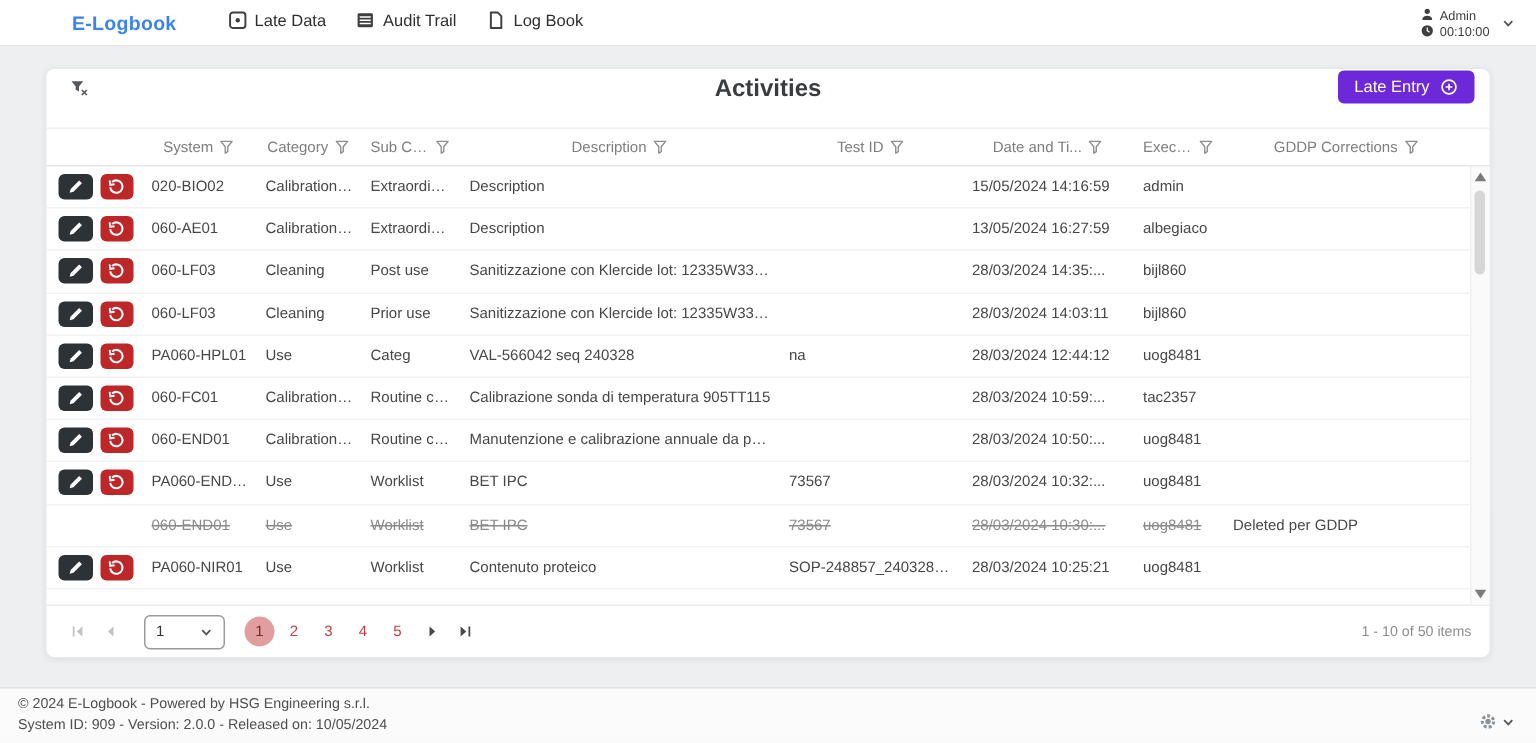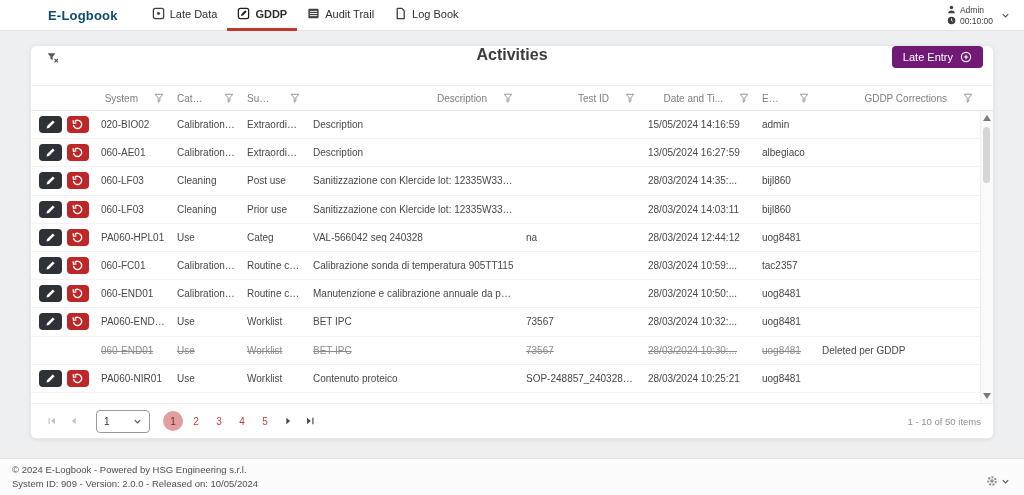--- a/index.html
+++ b/index.html
@@ -1,42 +1,42 @@
 <!DOCTYPE html>
 <html><head>
 <meta charset="utf-8">
 <style>
   *{box-sizing:border-box;margin:0;padding:0}
   html,body{width:1024px;height:495px;overflow:hidden}
   body{font-family:"Liberation Sans",sans-serif;background:#edeff0;position:relative}
 
   
   .navbar{height:31px;background:#fff;border-bottom:1px solid #e4e4e4;display:flex;align-items:center;padding:0 12px;position:relative;z-index:2}
-  .brand{font-weight:bold;font-size:13px;color:#0c4a6e;margin-left:36px;margin-right:24px;letter-spacing:.2px}
+  .brand{font-weight:bold;font-size:13px;color:#3b82f6;margin-left:36px;margin-right:24px;letter-spacing:.2px}
   .tabs{display:flex;align-items:stretch;height:31px}
   .tab{display:flex;align-items:center;gap:5px;font-size:11px;color:#2e2e2e;padding:0 10px;border-bottom:3px solid transparent;cursor:pointer}
   .tab.active{font-weight:bold;border-bottom-color:#c0392b}
   .icon{display:inline-flex;align-items:center;justify-content:center}
   .icon svg{display:block}
   .nav-right{margin-left:auto;display:flex;align-items:center;gap:8px;padding-right:2px}
   .user-info{display:flex;flex-direction:column;gap:1px}
   .user-line{display:flex;align-items:center;gap:4px;font-size:8.5px;color:#3c3c3c}
 
   
   .card{position:absolute;left:30px;top:45px;width:964px;height:394px;background:#fff;border:1px solid #e8e8e8;border-radius:6px;box-shadow:0 1px 4px rgba(0,0,0,.07);display:flex;flex-direction:column}
-  .card-header{position:relative;display:flex;align-items:flex-start;height:39px;padding:0 10px;flex:none}
+  .card-header{position:relative;display:flex;align-items:flex-end;height:39px;padding:16px 10px;flex:none}
   .card-title{position:absolute;left:0;right:0;text-align:center;font-size:16px;font-weight:bold;color:#3a3d40;pointer-events:none}
   .hdr-icon{width:22px;height:22px;display:flex;align-items:center;justify-content:center;border-radius:3px;cursor:pointer}
-  .late-entry{margin-left:auto;background:#701a75;border:1px solid #43855​4;border:none;color:#fff;font-size:11px;border-radius:4px;padding:5px 11px;display:flex;align-items:center;gap:7px;cursor:pointer;position:relative;z-index:1}
+  .late-entry{margin-left:auto;background:#6d28d9;border:1px solid #43855​4;border:none;color:#fff;font-size:11px;border-radius:4px;padding:5px 11px;display:flex;align-items:center;gap:7px;cursor:pointer;position:relative;z-index:1}
 
   
   .grid{flex:1;display:flex;flex-direction:column;font-size:10px;color:#474747;min-height:0;
     --cols:64px 76px 70px 66px 1fr 122px 114px 60px 164px}
   .thead{display:grid;grid-template-columns:var(--cols);border-top:1px solid #efefef;border-bottom:1px solid #e6e6e6;color:#7e7e7e;height:26px;align-items:center;padding-right:13px;flex:none}
-  .th{display:flex;align-items:center;justify-content:flex-end;padding:0 7px 0 6px;overflow:hidden;white-space:nowrap;gap:16px}
+  .th{display:flex;align-items:center;justify-content:center;padding:0 7px 0 6px;overflow:hidden;white-space:nowrap;gap:4px}
   .th .th-label{overflow:hidden;text-overflow:ellipsis}
   .rows{position:relative;flex:1;overflow:hidden;padding-right:13px;min-height:0}
   .trow{display:grid;grid-template-columns:var(--cols);height:28.2px;align-items:center;border-bottom:1px solid #f2f2f2}
   .cell{padding:0 6px;white-space:nowrap;overflow:hidden;text-overflow:ellipsis}
   .cell.actions{display:flex;gap:5px;padding-left:8px;overflow:visible}
   .abtn{width:23px;height:17px;border-radius:4px;border:none;display:flex;align-items:center;justify-content:center;cursor:pointer;padding:0}
   .abtn.edit{background:#2d3237}
   .abtn.gddp{background:#bd2727}
   .trow.deleted .cell:not(.gddp-cell){text-decoration:line-through;color:#8b8b8b}
 
@@ -65,29 +65,20 @@
   <div class="brand">E-Logbook</div>
   <div class="tabs">
       <div class="tab">
         <span class="icon">
           <svg width="13" height="13" viewBox="0 0 14 14">
             <rect x="1.5" y="1.5" width="11" height="11" rx="2" fill="none" stroke="#3f3f3f" stroke-width="1.4"></rect>
             <circle cx="7" cy="7" r="1.6" fill="#3f3f3f"></circle>
           </svg>
         </span>
         <span>Late Data</span>
-      </div>
-      <div class="tab active">
-        <span class="icon">
-          <svg width="13" height="13" viewBox="0 0 14 14">
-            <rect x="1.5" y="1.5" width="11" height="11" rx="2" fill="none" stroke="#1f1f1f" stroke-width="1.4"></rect>
-            <path d="M4.4 9.6l.5-2 4-4 1.5 1.5-4 4-2 .5z" fill="#1f1f1f"></path>
-          </svg>
-        </span>
-        <span>GDDP</span>
       </div>
       <div class="tab">
         <span class="icon">
           <svg width="13" height="13" viewBox="0 0 14 14">
             <rect x="1.5" y="2" width="11" height="10" rx="1" fill="#3f3f3f"></rect>
             <path d="M3 4.7h8M3 7h8M3 9.3h8" stroke="#fff" stroke-width="1"></path>
           </svg>
         </span>
         <span>Audit Trail</span>
       </div>

